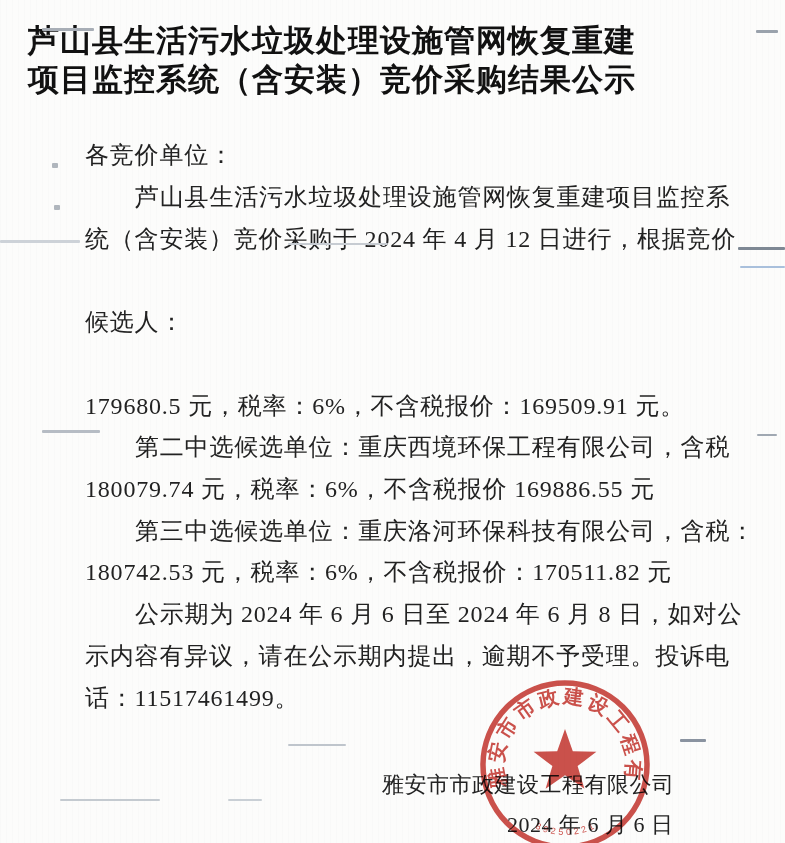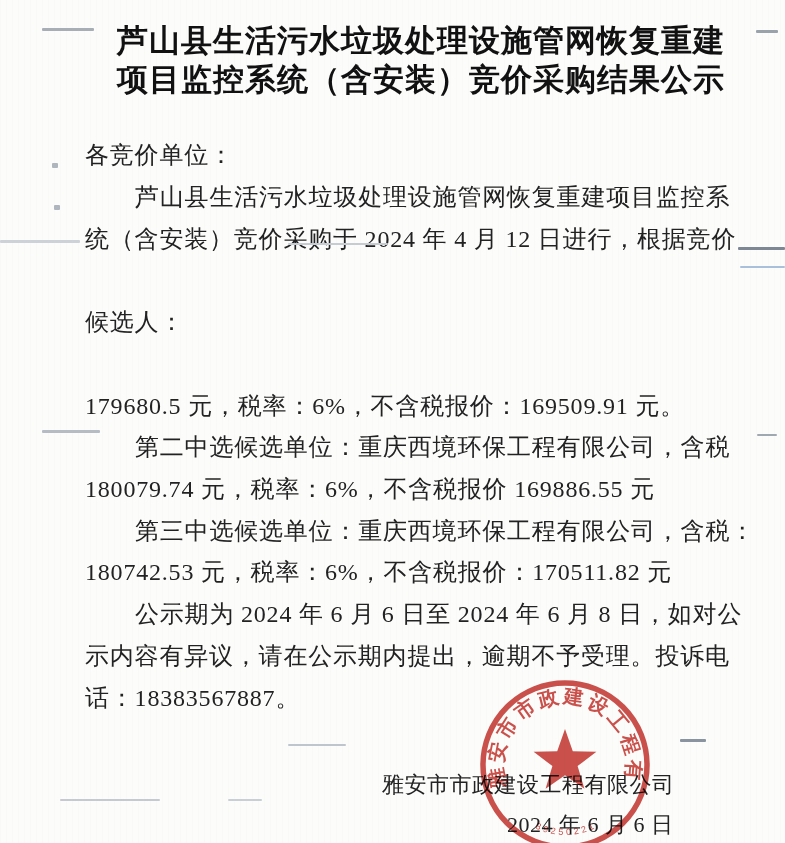--- a/index.html
+++ b/index.html
@@ -8,21 +8,21 @@
     width:785px;height:843px;
     margin:0 auto;
     background:#fcfcfb;
     background-image:repeating-linear-gradient(90deg, rgba(120,130,140,0.025) 0 1px, transparent 1px 6px);
     overflow:hidden;
     font-family:"Liberation Serif","DejaVu Serif",serif;
     color:#1e1e1e;
   }
   .title-block{
     position:absolute;top:21px;left:28px;right:60px;
-    text-align:right;
+    text-align:left;
     font-family:"Liberation Sans","DejaVu Sans",sans-serif;
     font-weight:700;font-size:31px;line-height:39px;
     letter-spacing:1px;color:#111;
   }
   .body-line{
     position:absolute;left:85px;
     font-size:24px;line-height:24px;
     letter-spacing:0.8px;white-space:nowrap;color:#222;
   }
   .ind{padding-left:50px;}
@@ -46,25 +46,25 @@
     <div>项目监控系统（含安装）竞价采购结果公示</div>
   </div>
 
   <div class="body-line" style="top:143px">各竞价单位：</div>
   <div class="body-line ind" style="top:185px">芦山县生活污水垃圾处理设施管网恢复重建项目监控系</div>
   <div class="body-line" style="top:227px">统（含安装）竞价采购于 2024 年 4 月 12 日进行，根据竞价</div>
   <div class="body-line" style="top:310px">候选人：</div>
   <div class="body-line" style="top:394px">179680.5 元，税率：6%，不含税报价：169509.91 元。</div>
   <div class="body-line ind" style="top:435px">第二中选候选单位：重庆西境环保工程有限公司，含税</div>
   <div class="body-line" style="top:477px">180079.74 元，税率：6%，不含税报价 169886.55 元</div>
-  <div class="body-line ind" style="top:519px">第三中选候选单位：重庆西境环保工程有限公司，含税：</div>
+  <div class="body-line ind" style="top:519px">第三中选候选单位：重庆洛河环保科技有限公司，含税：</div>
   <div class="body-line" style="top:560px">180742.53 元，税率：6%，不含税报价：170511.82 元</div>
   <div class="body-line ind" style="top:602px">公示期为 2024 年 6 月 6 日至 2024 年 6 月 8 日，如对公</div>
   <div class="body-line" style="top:644px">示内容有异议，请在公示期内提出，逾期不予受理。投诉电</div>
-  <div class="body-line" style="top:686px">话：18383567887。</div>
+  <div class="body-line" style="top:686px">话：11517461499。</div>
 
   <div class="sig-line" style="left:382px;top:770px">雅安市市政建设工程有限公司</div>
   <div class="sig-line" style="left:507px;top:810px">2024 年 6 月 6 日</div>
 
   <svg class="stamp" viewBox="0 0 190 190" aria-hidden="true">
     <circle cx="95" cy="95" r="82" fill="none" stroke="#c5332c" stroke-width="5.5"></circle>
     <polygon fill="#c5332c" points="95,59 102.8,81.3 126.4,81.8 107.6,96.1 114.4,118.7 95,105.2 75.6,118.7 82.4,96.1 63.6,81.8 87.2,81.3"></polygon>
     <defs>
       <path id="sealArcTop" d="M 36.7 116.2 A 62 62 0 1 1 153.3 116.2" fill="none"></path>
       <path id="sealArcBottom" d="M 37.7 135.2 A 70 70 0 0 0 152.3 135.2" fill="none"></path>

